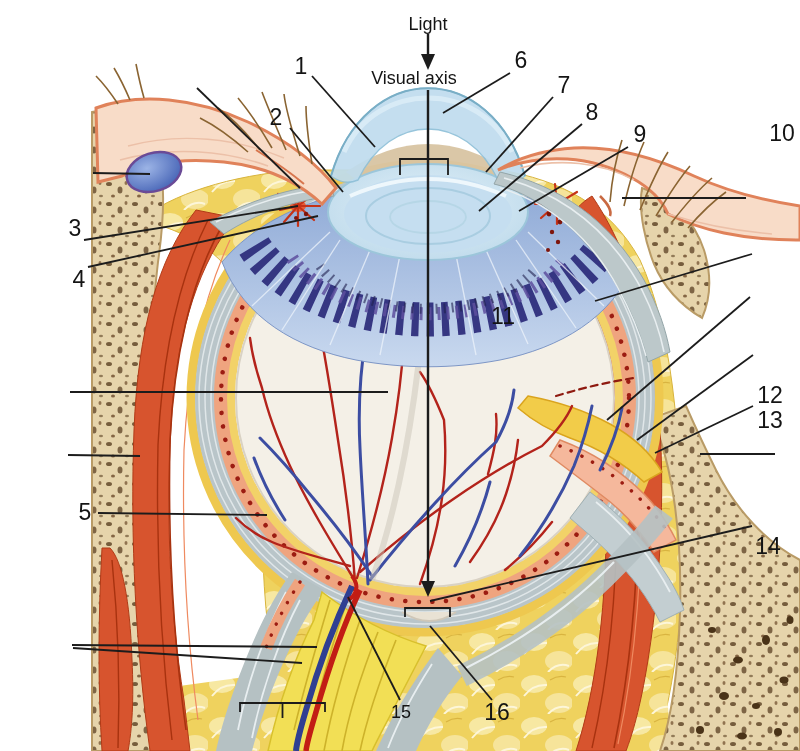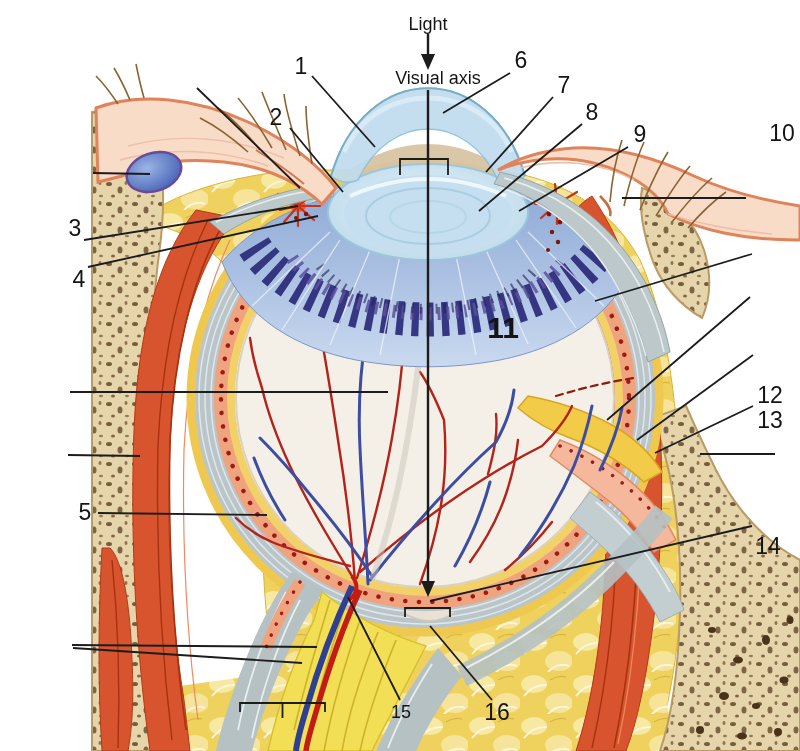--- a/index.html
+++ b/index.html
@@ -315,33 +315,33 @@
       <path d="M400,175 L400,159 L448,159 L448,175" fill="none" stroke="#1c1c1c" stroke-width="1.8"></path>
       <path d="M405,617 L405,608 L450,608 L450,617" fill="none" stroke="#1c1c1c" stroke-width="1.8"></path>
       <path d="M240,712 L240,703 L325,703 L325,712 M282.5,703 L282.5,718" fill="none" stroke="#1c1c1c" stroke-width="1.8"></path>
       <line x1="428" y1="34" x2="428" y2="56" stroke="#1c1c1c" stroke-width="2.4"></line>
       <polygon points="428,70 421,54 435,54" fill="#1c1c1c"></polygon>
       <line x1="428" y1="90" x2="428" y2="583" stroke="#1c1c1c" stroke-width="2.4"></line>
       <polygon points="428,597 421,581 435,581" fill="#1c1c1c"></polygon>
     </svg>
 
 <div class="axis-label" style="left:428px;top:24px;">Light</div>
-<div class="axis-label" style="left:438px;top:78px;">Visual axis</div>
+<div class="axis-label" style="left:414px;top:78px;">Visual axis</div>
 
 <div id="labels">
       <div class="num-label" style="left: 301px; top: 66px; font-size: 23px; color: rgb(20, 20, 20);">1</div>
       <div class="num-label" style="left: 276px; top: 117px; font-size: 23px; color: rgb(20, 20, 20);">2</div>
       <div class="num-label" style="left: 75px; top: 228px; font-size: 23px; color: rgb(20, 20, 20);">3</div>
       <div class="num-label" style="left: 79px; top: 279px; font-size: 23px; color: rgb(20, 20, 20);">4</div>
       <div class="num-label" style="left: 85px; top: 512px; font-size: 23px; color: rgb(20, 20, 20);">5</div>
       <div class="num-label" style="left: 521px; top: 60px; font-size: 23px; color: rgb(20, 20, 20);">6</div>
       <div class="num-label" style="left: 564px; top: 85px; font-size: 23px; color: rgb(20, 20, 20);">7</div>
       <div class="num-label" style="left: 592px; top: 112px; font-size: 23px; color: rgb(20, 20, 20);">8</div>
       <div class="num-label" style="left: 640px; top: 134px; font-size: 23px; color: rgb(20, 20, 20);">9</div>
       <div class="num-label" style="left: 749px; top: 133px; font-size: 23px; color: rgb(20, 20, 20); margin-left: 33px;">10</div>
-      <div class="num-label" style="left: 503px; top: 328px; font-size: 30px; color: rgb(20, 20, 20); font-weight: bold;">11</div>
+      <div class="num-label" style="left: 503px; top: 316px; font-size: 23px; color: rgb(20, 20, 20);">11</div>
       <div class="num-label" style="left: 770px; top: 367px; font-size: 23px; color: rgb(20, 20, 20); margin-top: 28px;">12</div>
       <div class="num-label" style="left: 770px; top: 420px; font-size: 23px; color: rgb(20, 20, 20);">13</div>
       <div class="num-label" style="left: 768px; top: 546px; font-size: 23px; color: rgb(20, 20, 20);">14</div>
       <div class="num-label" style="left: 401px; top: 712px; font-size: 18px; color: rgb(20, 20, 20);">15</div>
       <div class="num-label" style="left: 497px; top: 712px; font-size: 23px; color: rgb(20, 20, 20);">16</div>
     </div>
 </div>
 
 </body></html>

